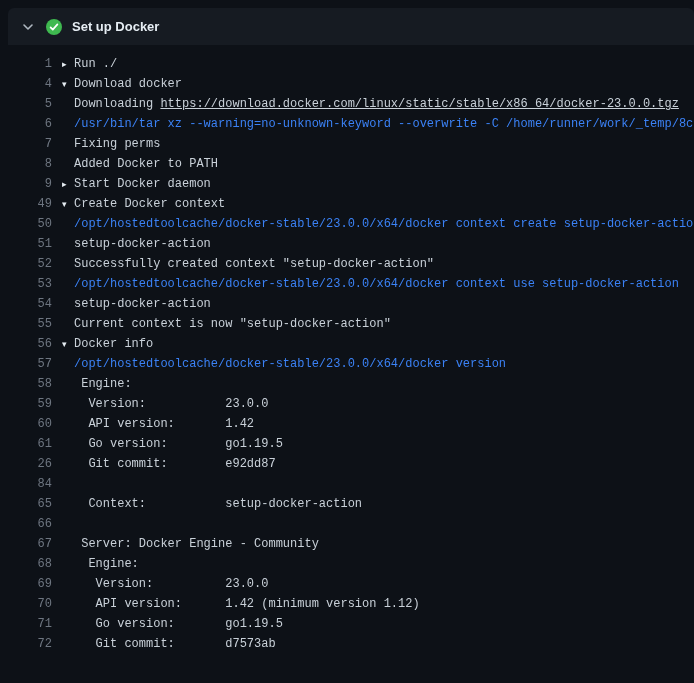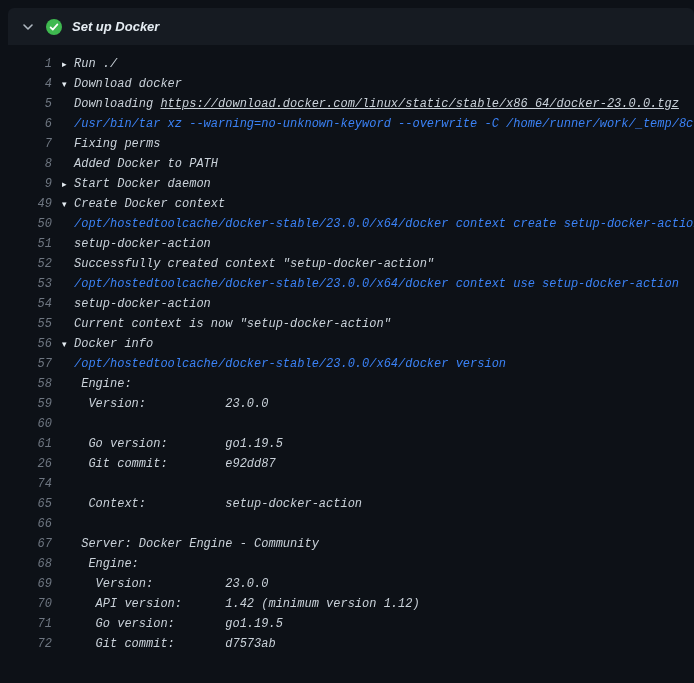--- a/index.html
+++ b/index.html
@@ -8,21 +8,20 @@
     width: 694px;
     height: 683px;
     background: var(--page-bg, #0d1117);
     overflow: hidden;
     font-family: "Liberation Sans", sans-serif;
     position: relative;
   }
   .step-container {
     margin: 8px 0 0 8px;
     width: calc(100% - 8px);
-    font-style: italic;
   }
   .step-header {
     height: 37px;
     background: var(--header-bg, #161b22);
     border-radius: 6px 6px 0 0;
     display: flex;
     align-items: center;
     gap: 10px;
     padding: 0 12px;
     cursor: pointer;
@@ -101,24 +100,24 @@
         <div class="line"><span class="num">50</span><span class="arrow"></span><span class="text"><span class="seg-command">/opt/hostedtoolcache/docker-stable/23.0.0/x64/docker context create setup-docker-action</span></span></div>
         <div class="line"><span class="num">51</span><span class="arrow"></span><span class="text"><span class="seg-plain">setup-docker-action</span></span></div>
         <div class="line"><span class="num">52</span><span class="arrow"></span><span class="text"><span class="seg-plain">Successfully created context "setup-docker-action"</span></span></div>
         <div class="line"><span class="num">53</span><span class="arrow"></span><span class="text"><span class="seg-command">/opt/hostedtoolcache/docker-stable/23.0.0/x64/docker context use setup-docker-action</span></span></div>
         <div class="line"><span class="num">54</span><span class="arrow"></span><span class="text"><span class="seg-plain">setup-docker-action</span></span></div>
         <div class="line"><span class="num">55</span><span class="arrow"></span><span class="text"><span class="seg-plain">Current context is now "setup-docker-action"</span></span></div>
         <div class="line"><span class="num">56</span><span class="arrow">▾</span><span class="text"><span class="seg-plain">Docker info</span></span></div>
         <div class="line"><span class="num">57</span><span class="arrow"></span><span class="text"><span class="seg-command">/opt/hostedtoolcache/docker-stable/23.0.0/x64/docker version</span></span></div>
         <div class="line"><span class="num">58</span><span class="arrow"></span><span class="text"><span class="seg-plain"> Engine:</span></span></div>
         <div class="line"><span class="num">59</span><span class="arrow"></span><span class="text"><span class="seg-plain">  Version:           23.0.0</span></span></div>
-        <div class="line"><span class="num">60</span><span class="arrow"></span></div>
+        <div class="line"><span class="num">60</span><span class="arrow"></span><span class="text"><span class="seg-plain">  API version:       1.42</span></span></div>
         <div class="line"><span class="num">61</span><span class="arrow"></span><span class="text"><span class="seg-plain">  Go version:        go1.19.5</span></span></div>
         <div class="line"><span class="num">26</span><span class="arrow"></span><span class="text"><span class="seg-plain">  Git commit:        e92dd87</span></span></div>
-        <div class="line"><span class="num">74</span><span class="arrow"></span></div>
+        <div class="line"><span class="num">84</span><span class="arrow"></span></div>
         <div class="line"><span class="num">65</span><span class="arrow"></span><span class="text"><span class="seg-plain">  Context:           setup-docker-action</span></span></div>
         <div class="line"><span class="num">66</span><span class="arrow"></span><span class="text"></span></div>
         <div class="line"><span class="num">67</span><span class="arrow"></span><span class="text"><span class="seg-plain"> Server: Docker Engine - Community</span></span></div>
         <div class="line"><span class="num">68</span><span class="arrow"></span><span class="text"><span class="seg-plain">  Engine:</span></span></div>
         <div class="line"><span class="num">69</span><span class="arrow"></span><span class="text"><span class="seg-plain">   Version:          23.0.0</span></span></div>
         <div class="line"><span class="num">70</span><span class="arrow"></span><span class="text"><span class="seg-plain">   API version:      1.42 (minimum version 1.12)</span></span></div>
         <div class="line"><span class="num">71</span><span class="arrow"></span><span class="text"><span class="seg-plain">   Go version:       go1.19.5</span></span></div>
         <div class="line"><span class="num">72</span><span class="arrow"></span><span class="text"><span class="seg-plain">   Git commit:       d7573ab</span></span></div>
       </div>
   </div>

